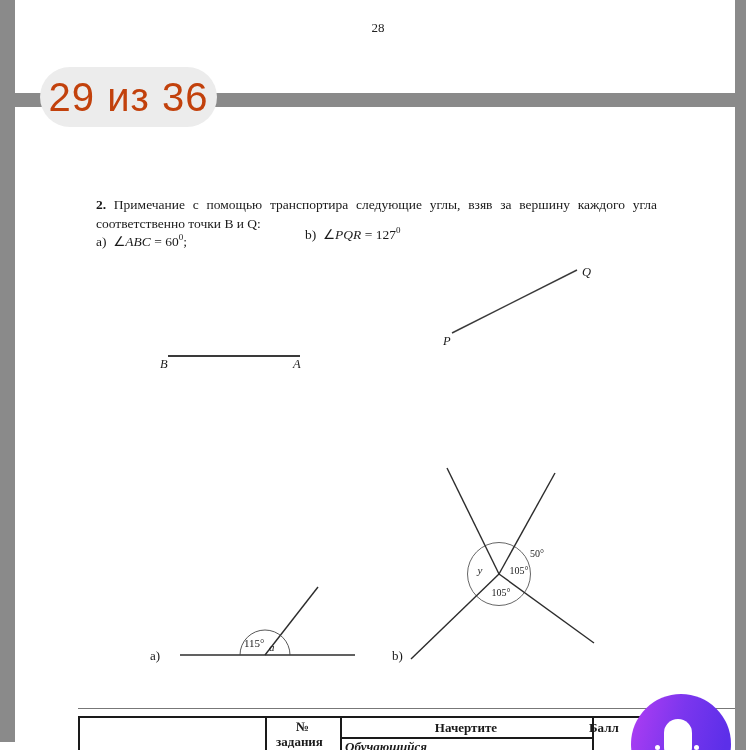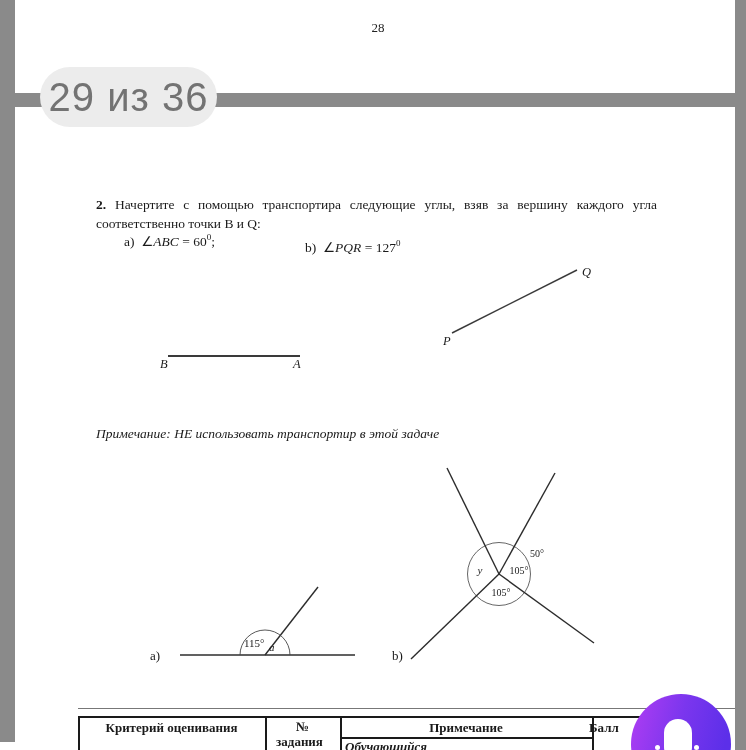--- a/index.html
+++ b/index.html
@@ -4,21 +4,21 @@
 <style>
   html,body{margin:0;padding:0;background:#ffffff;}
   .screen{position:relative;width:746px;height:750px;background:#ffffff;overflow:hidden;
           font-family:"Liberation Serif",serif;color:#1a1a1a;}
   .abs{position:absolute;}
   
   .edge{background:#8a8a8a;}
   .sep-bar{left:0;top:93px;width:746px;height:14px;background:#8a8a8a;z-index:1;}
   .pill{left:40px;top:67px;width:177px;height:60px;border-radius:30px;background:#ececec;
         display:flex;align-items:center;justify-content:center;z-index:4;
-        font-family:"Liberation Sans",sans-serif;font-size:40px;font-weight:500;color:#737373;letter-spacing:1px;}
+        font-family:"Liberation Sans",sans-serif;font-size:40px;font-weight:500;color:#c2410c;letter-spacing:1px;}
   .page28{left:358px;top:20px;width:40px;text-align:center;font-size:13px;color:#222;}
   
   .para{font-size:13.5px;line-height:19px;text-align:justify;}
   .mathline span.it{font-style:italic;}
   sup{font-size:9px;}
   .caption{font-size:13px;}
   .figlabel{font-size:12.5px;font-style:italic;}
   .anglbl{font-size:10px;transform:translate(-50%,-50%);white-space:nowrap;}
   
   .tline{background:#1a1a1a;}
@@ -39,44 +39,43 @@
 
   <div class="abs sep-bar"></div>
   <div class="abs edge" style="left:0;top:0;width:15px;height:742px;z-index:6;"></div>
   <div class="abs edge" style="left:735px;top:0;width:11px;height:750px;z-index:7;"></div>
 
   <div class="abs pill">
     <span>29 из 36</span>
   </div>
 
   <div class="abs para" style="left:96px;top:195px;width:561px;">
-    <b>2.</b><span> Начертите с помощью транспортира следующие углы, взяв за вершину каждого угла соответственно точки B и Q:</span>
+    <b>2.</b><span> Примечание с помощью транспортира следующие углы, взяв за вершину каждого угла соответственно точки B и Q:</span>
   </div>
 
-  <div class="abs mathline" style="left:96px;top:232px;font-size:13.5px;margin-left:28px;">
+  <div class="abs mathline" style="left:96px;top:232px;font-size:13.5px;">
     <span>a)</span>&nbsp;
     <span>∠</span><span class="it">ABC</span><span> = </span><span>60</span><sup>0</sup><span>;</span>
   </div>
-  <div class="abs mathline" style="left:305px;top:238px;font-size:13.5px;">
+  <div class="abs mathline" style="left:305px;top:225px;font-size:13.5px;">
     <span>b)</span>&nbsp;
     <span>∠</span><span class="it">PQR</span><span> = </span><span>127</span><sup>0</sup><span></span>
   </div>
 
   <div class="abs" style="left:168px;top:355px;width:132px;height:1.5px;background:#3a3a3a;"></div>
   <div class="abs figlabel" style="left:160px;top:357px;">B</div>
   <div class="abs figlabel" style="left:293px;top:357px;">A</div>
 
   <svg class="abs" style="left:440px;top:255px;" width="185" height="95">
     <line x1="12" y1="78" x2="137" y2="15" stroke="#3a3a3a" stroke-width="1.4"></line>
   </svg>
   <div class="abs figlabel" style="left:443px;top:334px;">P</div>
   <div class="abs figlabel" style="left:582px;top:265px;">Q</div>
 
   <div class="abs" style="left:96px;top:424px;font-size:13.5px;line-height:19px;">
-    <div style="font-style:italic;">Примечание: НЕ использовать транспортир в этой задаче</div>
   </div>
 
   <svg class="abs" style="left:170px;top:580px;" width="195" height="85">
     <line x1="10" y1="75" x2="185" y2="75" stroke="#2c2c2c" stroke-width="1.4"></line>
     <line x1="95" y1="75" x2="148" y2="7" stroke="#2c2c2c" stroke-width="1.4"></line>
     <path d="M 70 75 A 25 25 0 0 1 120 75" fill="none" stroke="#444" stroke-width="0.9"></path>
   </svg>
   <div class="abs caption" style="left:150px;top:648px;">a)</div>
   <div class="abs" style="left:244px;top:637px;font-size:11px;">115°</div>
   <div class="abs" style="left:269px;top:641px;font-size:11px;font-style:italic;">a</div>
@@ -97,24 +96,23 @@
   <div class="abs" style="left:78px;top:708px;width:657px;height:1px;background:#777;"></div>
 
   <div class="abs tline" style="left:78px;top:716px;width:623px;height:2px;"></div>
   <div class="abs tline" style="left:78px;top:716px;width:1.5px;height:34px;"></div>
   <div class="abs tline" style="left:265px;top:716px;width:1.5px;height:34px;"></div>
   <div class="abs tline" style="left:340px;top:716px;width:1.5px;height:34px;"></div>
   <div class="abs tline" style="left:592px;top:716px;width:1.5px;height:34px;"></div>
   <div class="abs tline" style="left:699px;top:716px;width:1.5px;height:34px;"></div>
   <div class="abs tline" style="left:340px;top:737px;width:253px;height:1.5px;"></div>
 
-  <div class="abs th" style="left:78px;top:720px;width:187px;">Критерий оценивания</div>
   <div class="abs th" style="left:265px;top:719px;width:75px;">№</div>
   <div class="abs th" style="left:265px;top:734px;width:69px;text-align:center;">задания</div>
-  <div class="abs th" style="left:340px;top:720px;width:252px;">Примечание</div>
+  <div class="abs th" style="left:340px;top:720px;width:252px;">Начертите</div>
   <div class="abs th" style="left:589px;top:720px;width:60px;text-align:left;">Балл</div>
   <div class="abs" style="left:345px;top:739px;font-size:13px;font-weight:bold;font-style:italic;">Обучающийся</div>
 
   <div class="abs fab"></div>
   <div class="abs mic-body"></div>
   <div class="abs mic-dot" style="left:655px;top:745px;"></div>
   <div class="abs mic-dot" style="left:694px;top:745px;"></div>
 
 </div>
 

